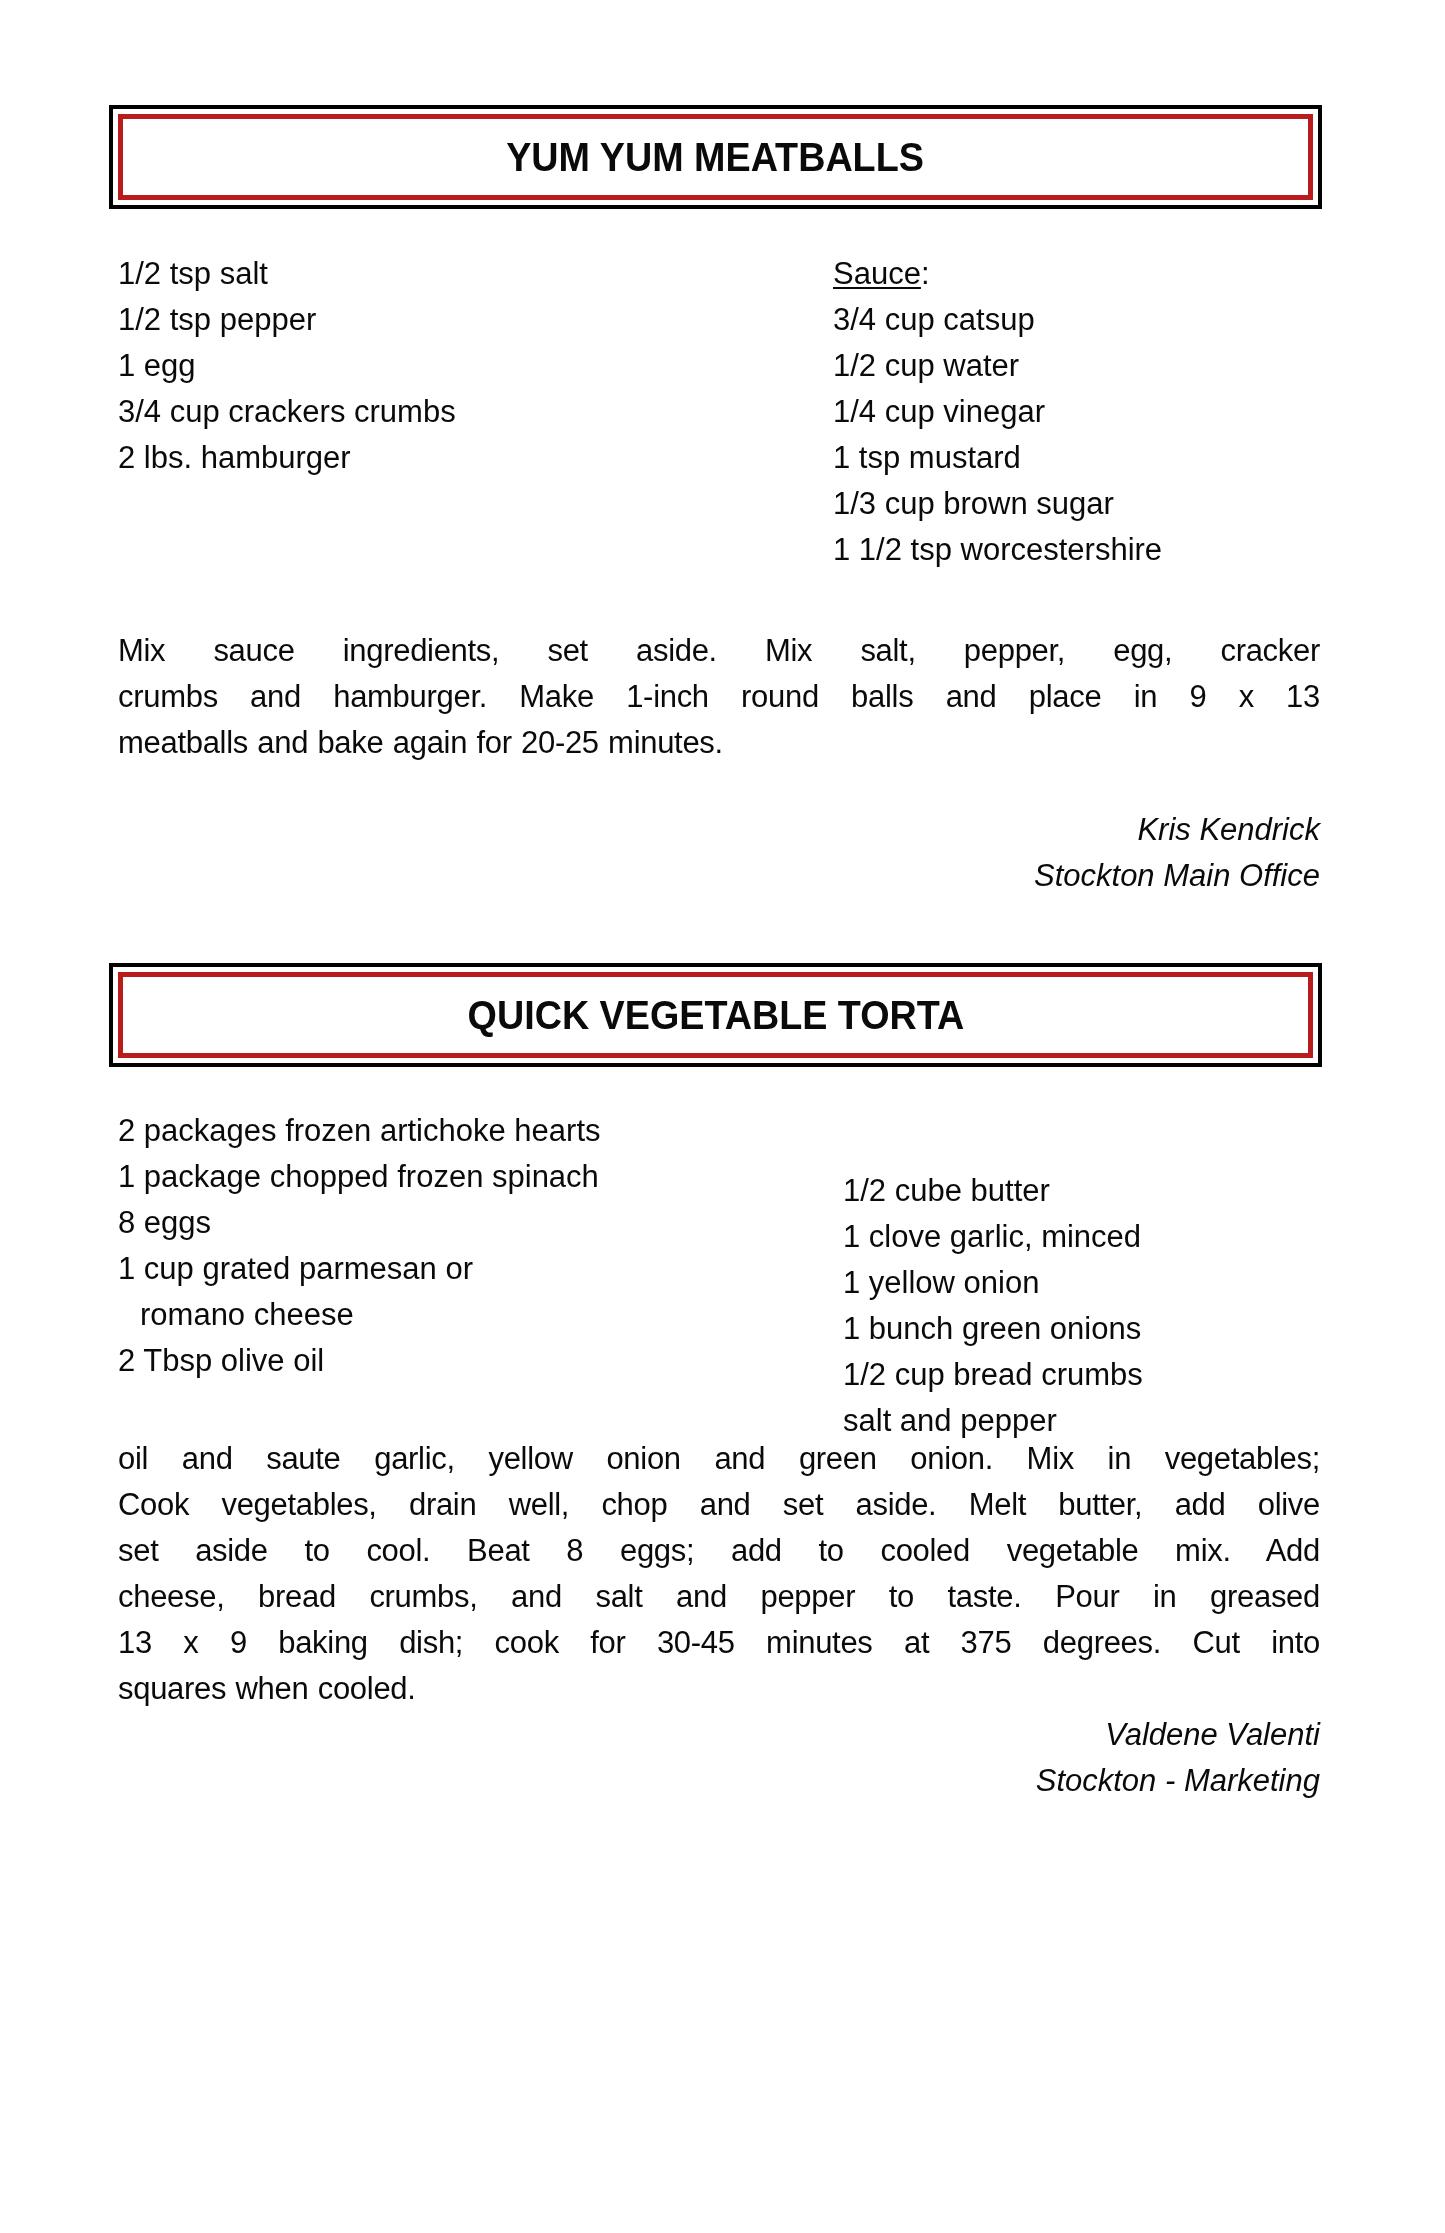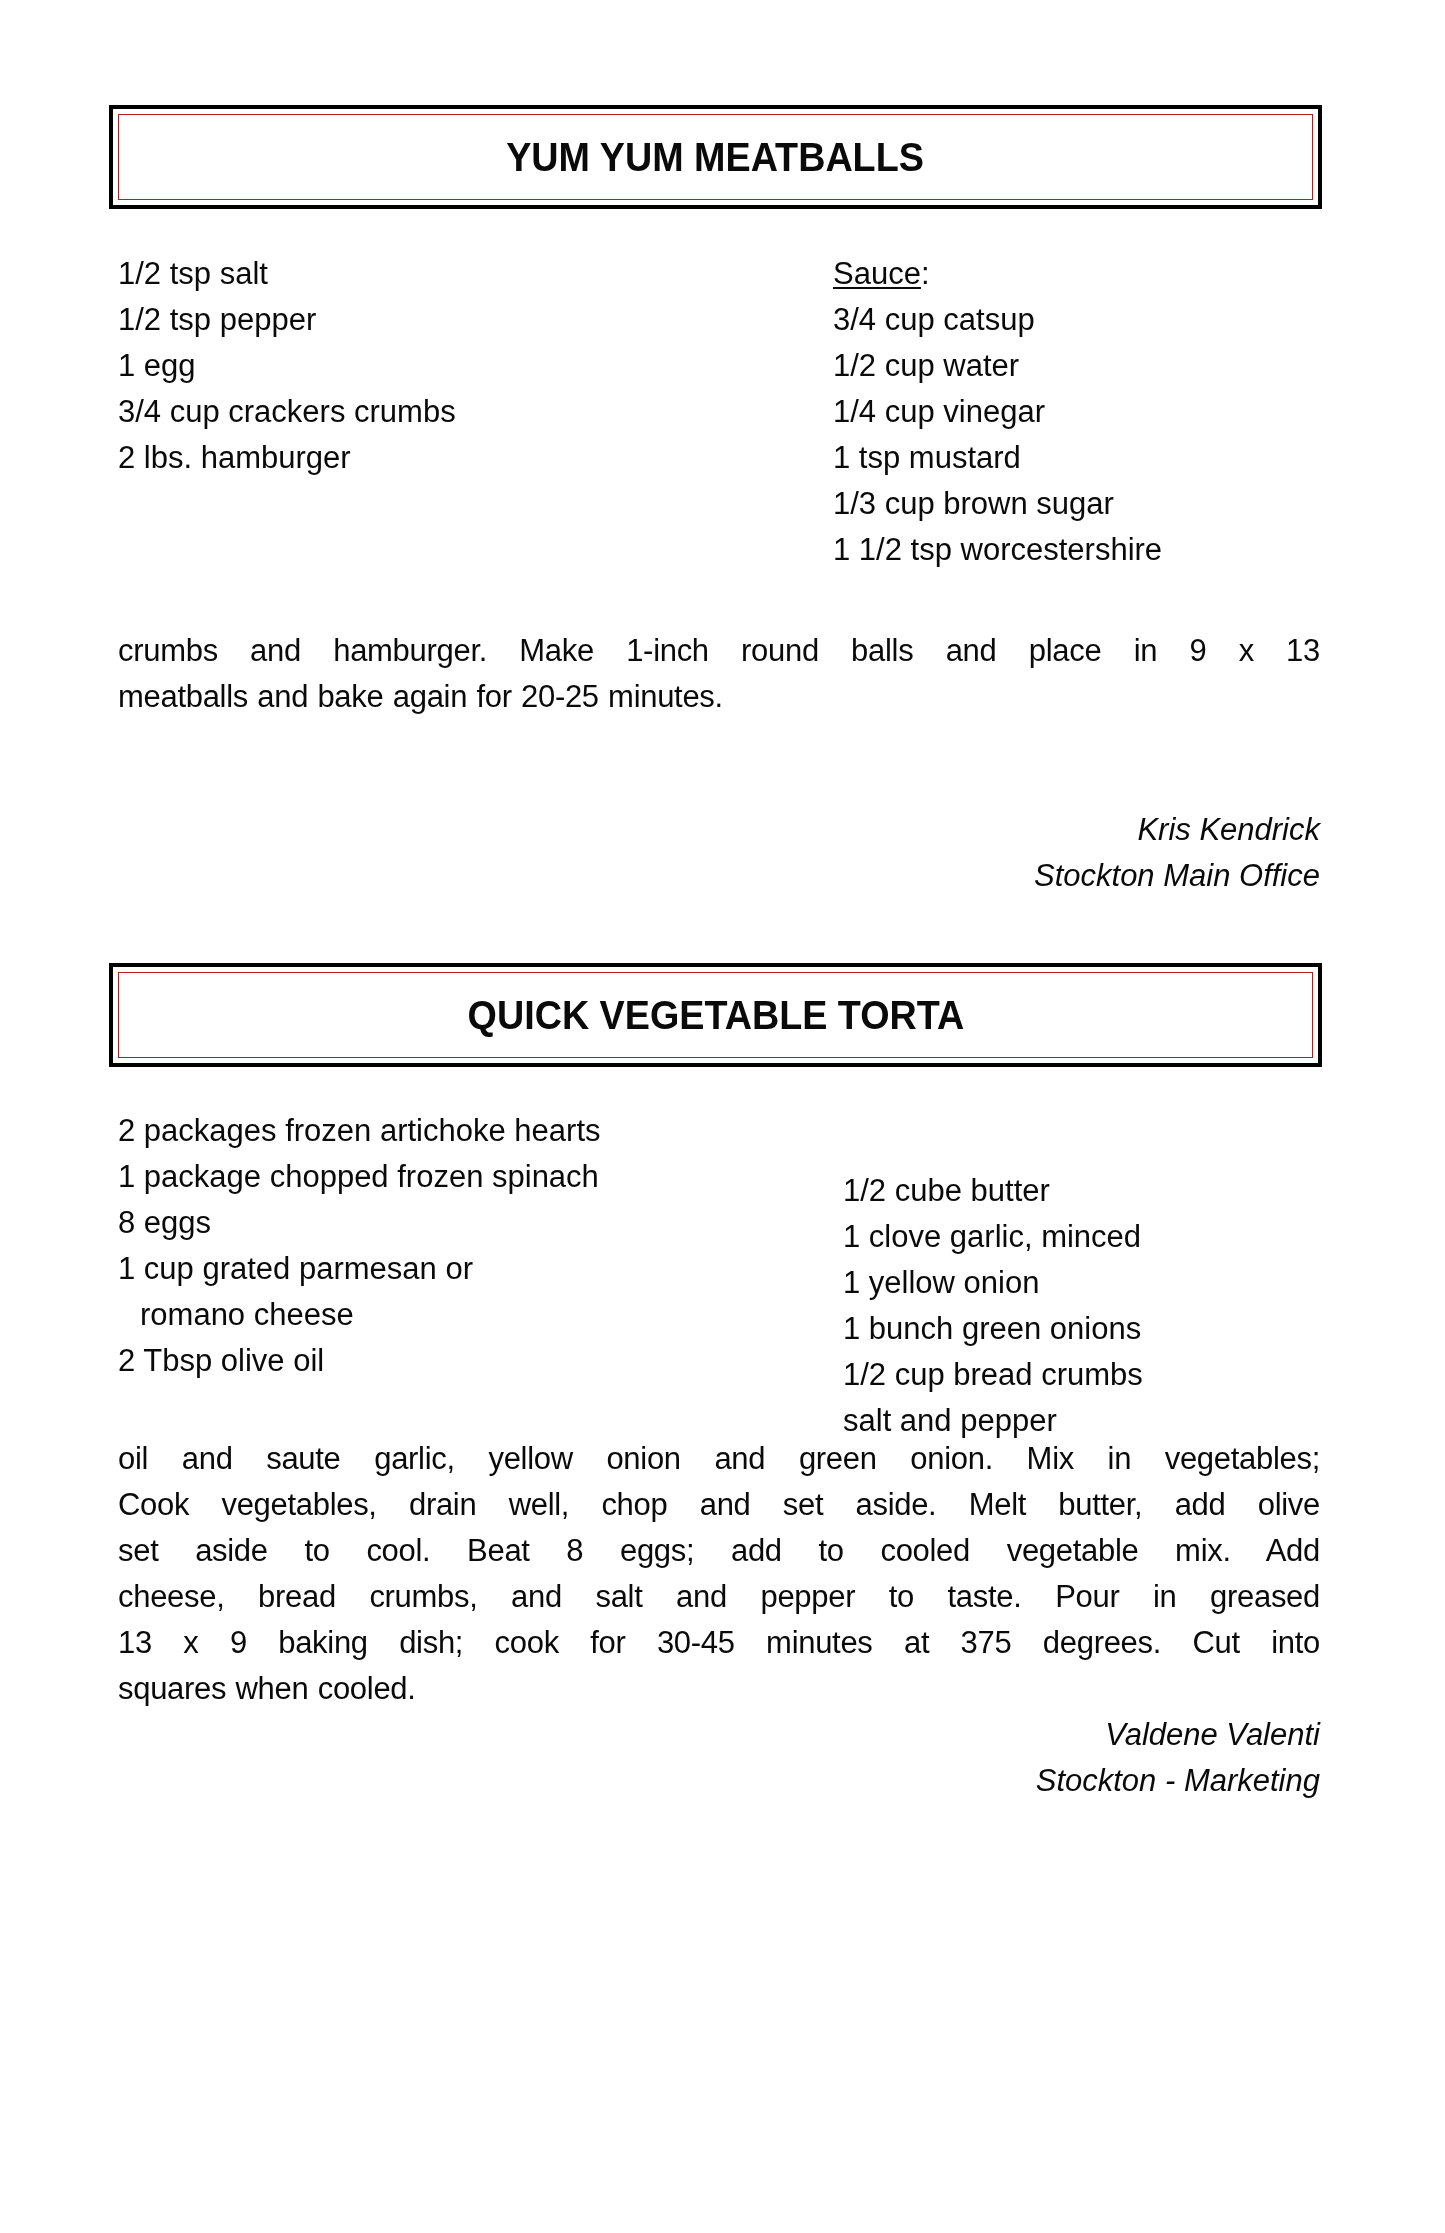--- a/index.html
+++ b/index.html
@@ -6,21 +6,21 @@
   body {
     width: 1445px; height: 2233px; position: relative; overflow: hidden;
     font-family: "Liberation Sans", sans-serif; color: #0a0a0a;
   }
   .title-box {
     position: absolute; left: 109px; width: 1213px; height: 104px;
     border: 4px solid #000; box-sizing: border-box;
   }
   .title-box .inner {
     position: absolute; left: 5px; right: 5px; top: 5px; bottom: 5px;
-    border: 1px solid #b91c1c;
+    border: 5px solid #b91c1c;
     display: flex; align-items: center; justify-content: center;
   }
   .title-text {
     font-weight: bold; font-size: 41px; letter-spacing: 0px;
     transform: scaleX(0.92); white-space: nowrap;
   }
   .block {
     position: absolute; font-size: 31px; line-height: 46px; white-space: nowrap;
   }
   .block div { height: 46px; }
@@ -59,20 +59,21 @@
   <div><span class="sauce-head">Sauce</span><span>:</span></div>
   <div>3/4 cup catsup</div>
   <div>1/2 cup water</div>
   <div>1/4 cup vinegar</div>
   <div>1 tsp mustard</div>
   <div>1/3 cup brown sugar</div>
   <div>1 1/2 tsp worcestershire</div>
 </div>
 
 <div class="para" style="top:628px;">
+  <span class="line">Mix sauce ingredients, set aside.  Mix salt, pepper, egg, cracker</span>
   <span class="line">crumbs and hamburger.  Make 1-inch round balls and place in 9 x 13</span>
   <span class="line last">meatballs and bake again for 20-25 minutes.</span>
 </div>
 
 <div class="credit" style="top:807px;">
   <div>Kris Kendrick</div>
   <div>Stockton Main Office</div>
 </div>
 
 <div class="title-box" style="top:963px;">

